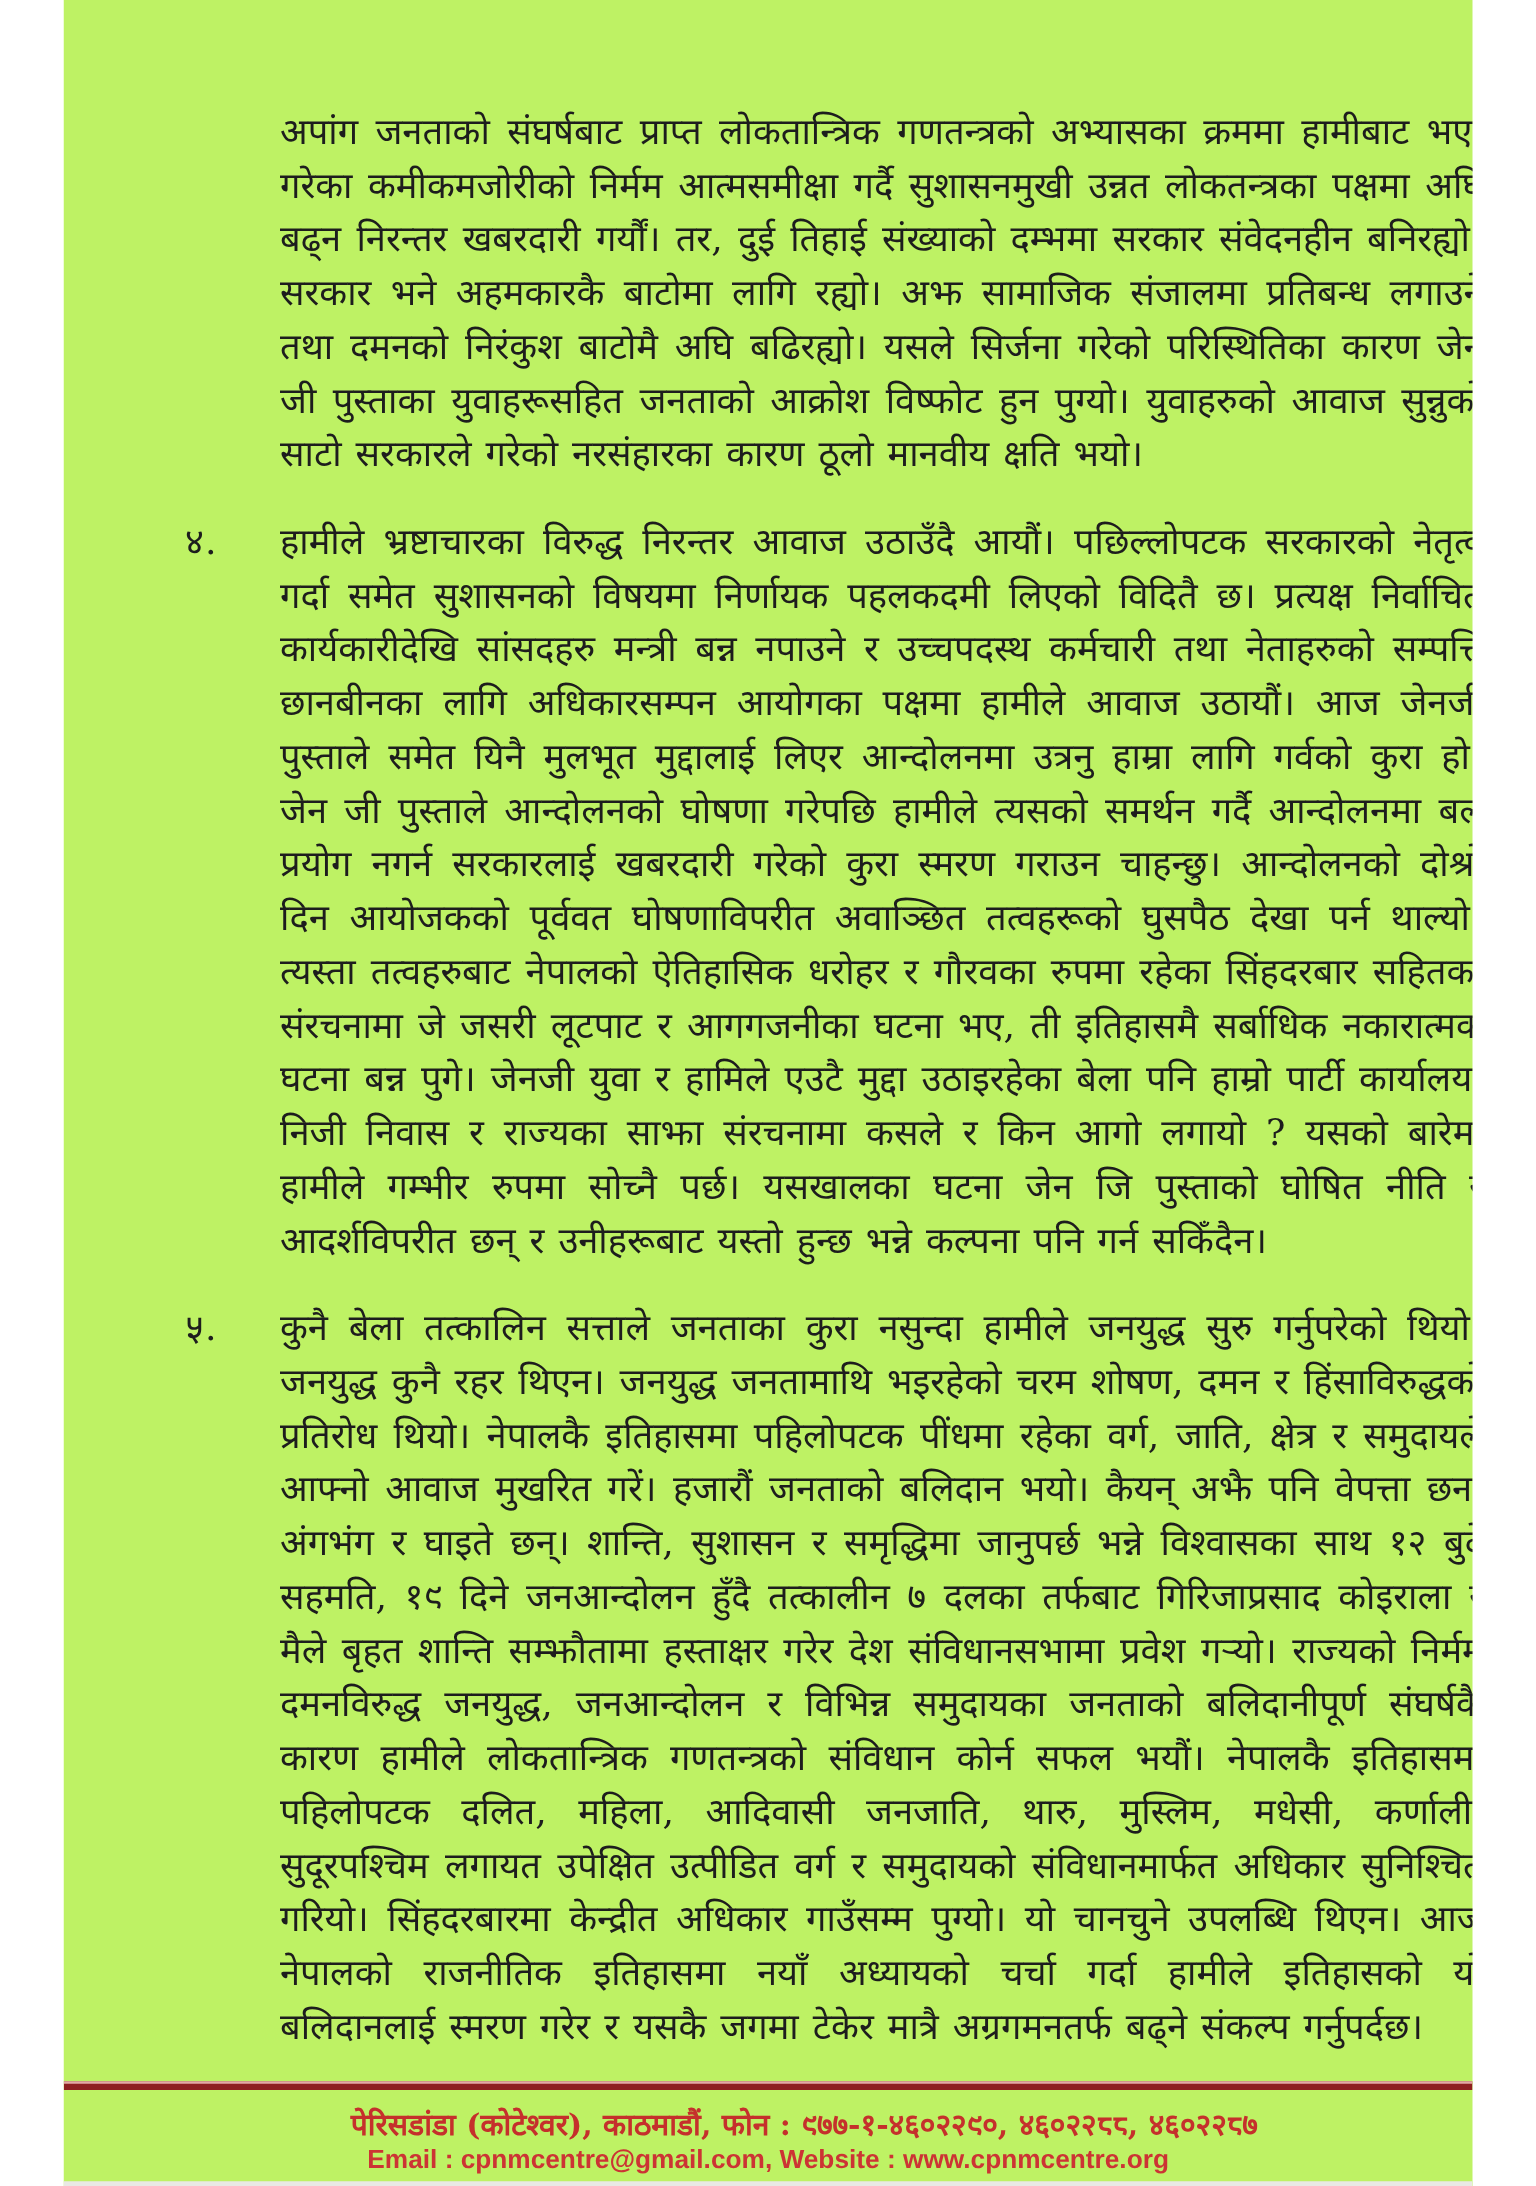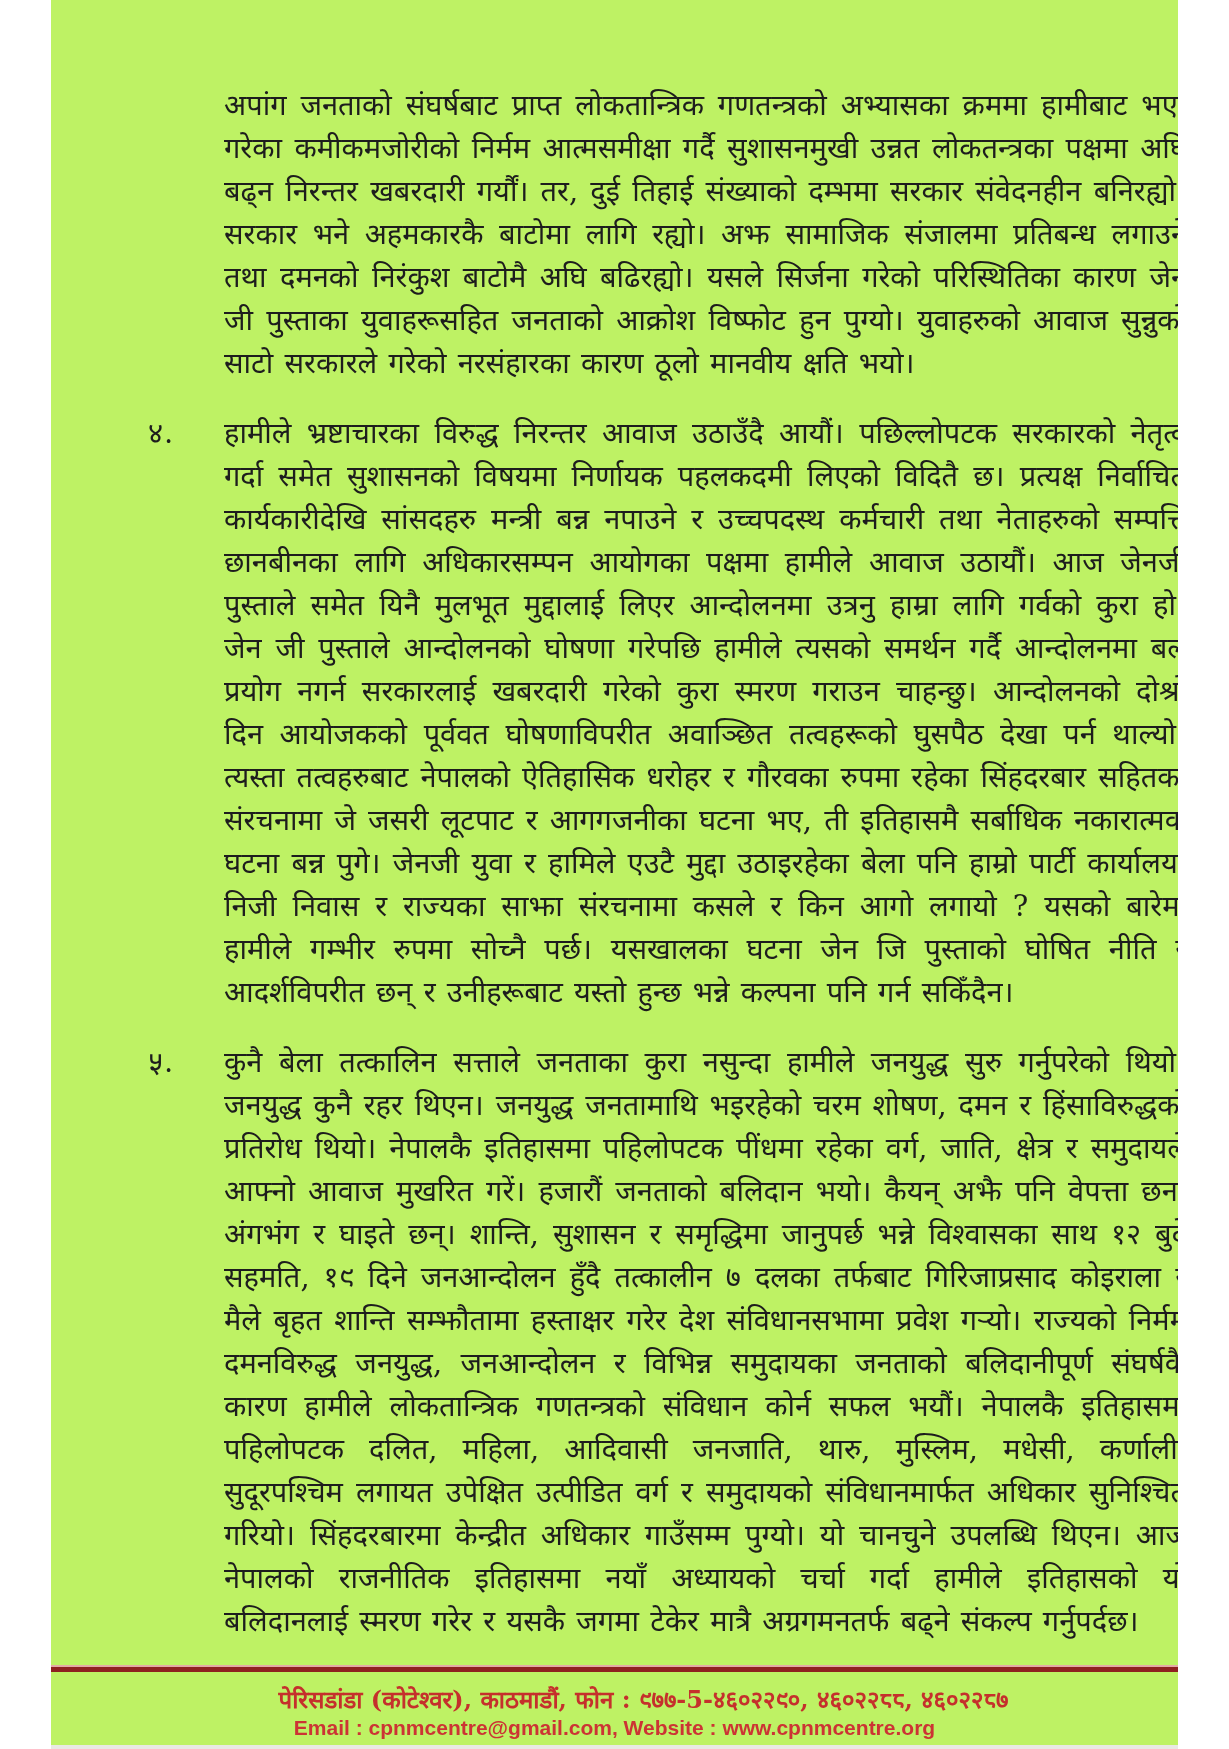--- a/index.html
+++ b/index.html
@@ -97,18 +97,18 @@
 
     <div class="para">
       <div class="para-num">५.</div>
       <div class="para-text">कुनै बेला तत्कालिन सत्ताले जनताका कुरा नसुन्दा हामीले जनयुद्ध सुरु गर्नुपरेको थियो। जनयुद्ध कुनै रहर थिएन। जनयुद्ध जनतामाथि भइरहेको चरम शोषण, दमन र हिंसाविरुद्धको प्रतिरोध थियो। नेपालकै इतिहासमा पहिलोपटक पींधमा रहेका वर्ग, जाति, क्षेत्र र समुदायले आफ्नो आवाज मुखरित गरें। हजारौं जनताको बलिदान भयो। कैयन् अझै पनि वेपत्ता छन, अंगभंग र घाइते छन्। शान्ति, सुशासन र समृद्धिमा जानुपर्छ भन्ने विश्वासका साथ १२ बुदे सहमति, १९ दिने जनआन्दोलन हुँदै तत्कालीन ७ दलका तर्फबाट गिरिजाप्रसाद कोइराला र मैले बृहत शान्ति सम्झौतामा हस्ताक्षर गरेर देश संविधानसभामा प्रवेश गऱ्यो। राज्यको निर्मम दमनविरुद्ध जनयुद्ध, जनआन्दोलन र विभिन्न समुदायका जनताको बलिदानीपूर्ण संघर्षकै कारण हामीले लोकतान्त्रिक गणतन्त्रको संविधान कोर्न सफल भयौं। नेपालकै इतिहासमा पहिलोपटक दलित, महिला, आदिवासी जनजाति, थारु, मुस्लिम, मधेसी, कर्णाली, सुदूरपश्चिम लगायत उपेक्षित उत्पीडित वर्ग र समुदायको संविधानमार्फत अधिकार सुनिश्चित गरियो। सिंहदरबारमा केन्द्रीत अधिकार गाउँसम्म पुग्यो। यो चानचुने उपलब्धि थिएन। आज नेपालको राजनीतिक इतिहासमा नयाँ अध्यायको चर्चा गर्दा हामीले इतिहासको यो बलिदानलाई स्मरण गरेर र यसकै जगमा टेकेर मात्रै अग्रगमनतर्फ बढ्ने संकल्प गर्नुपर्दछ।</div>
     </div>
 
   </div>
 
   <div class="footer">
     <div class="footer-rule"></div>
-    <div class="footer-address">पेरिसडांडा (कोटेश्वर), काठमाडौं, फोन : ९७७-5-४६०२२९०, ४६०२२८८, ४६०२२८७</div>
+    <div class="footer-address">पेरिसडांडा (कोटेश्वर), काठमाडौं, फोन : ९७७-१-४६०२२९०, ४६०२२८८, ४६०२२८७</div>
     <div class="footer-contact">Email : cpnmcentre@gmail.com, Website : www.cpnmcentre.org</div>
     <div class="page-bottom-edge"></div>
   </div>
 
 </div>
 
 </body></html>

